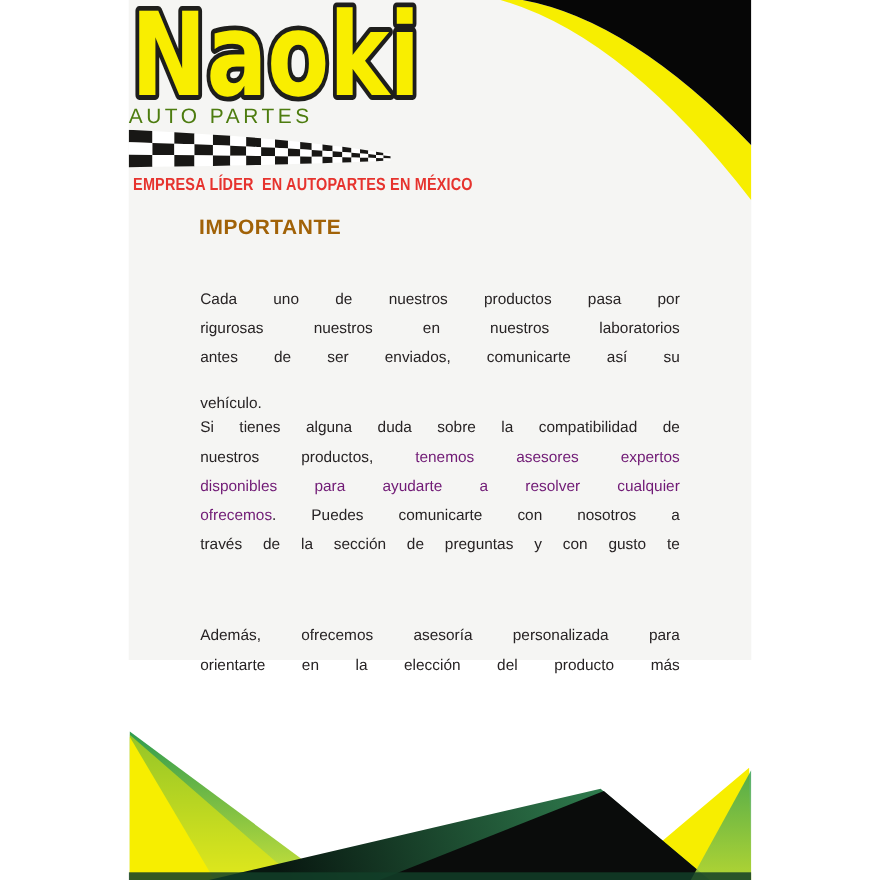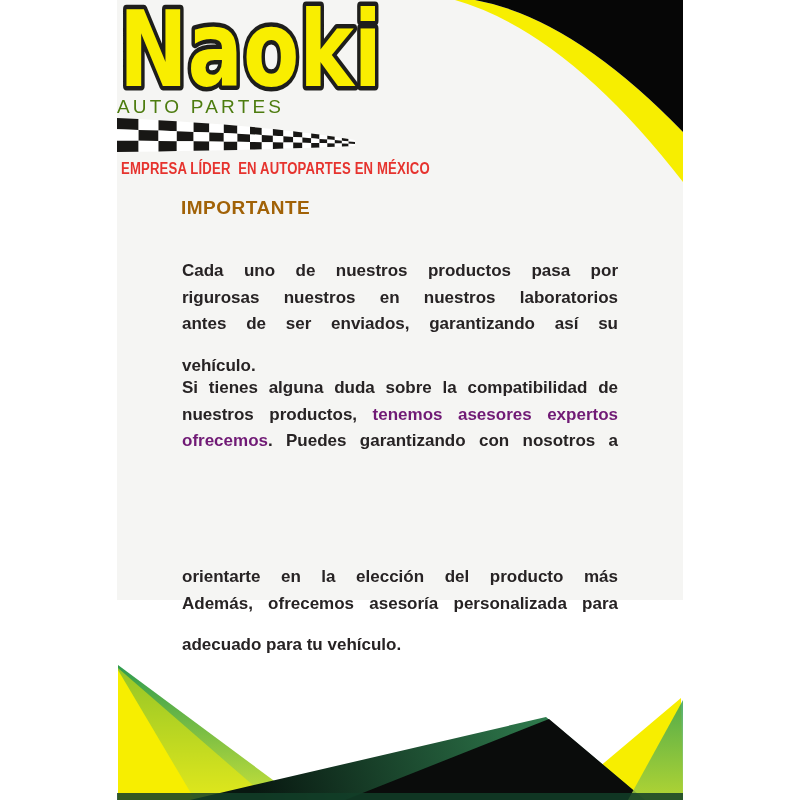--- a/index.html
+++ b/index.html
@@ -10,22 +10,22 @@
   .logo-svg{position:absolute;left:-6px;top:-6px;}
   .subtitle{position:absolute;left:0;top:96px;font-size:19px;font-weight:400;color:#4d7c0f;
             letter-spacing:3.2px;white-space:pre;}
   .flag-svg{position:absolute;left:0px;top:118px;}
   .tagline{position:absolute;left:4px;top:160px;font-size:16px;font-weight:800;color:#e6332e;
            letter-spacing:.2px;white-space:pre;transform:scaleX(.82);transform-origin:left center;}
   
   .heading{position:absolute;left:64px;top:197px;font-size:19px;font-weight:800;color:#a16207;
            letter-spacing:.5px;}
   .para{position:absolute;left:65px;width:436px;}
-  .pline{text-align:justify;text-align-last:justify;line-height:26.6px;font-size:17px;
-         font-weight:700;color:#272324;white-space:normal;}
+  .pline{text-align:justify;text-align-last:justify;line-height:26.6px;font-size:14px;
+         font-weight:400;color:#272324;white-space:normal;}
   .pline.lastline{text-align-last:left;margin-top:15px;}
   .seg-dark{color:#272324;}
   .seg-red{color:#701a75;}
   
   .corner-svg{position:absolute;right:0;top:0;}
   .bottom-svg{position:absolute;left:0;top:650px;}
 </style>
 </head>
 <body>
 
@@ -105,32 +105,33 @@
           <polygon points="231.6,25.8 238.0,26.0 238.0,27.9 231.6,28.2" fill="#ffffff"></polygon>
         </svg>
       <div class="tagline">EMPRESA LÍDER  EN AUTOPARTES EN MÉXICO</div>
     </div>
 
     <div class="heading">IMPORTANTE</div>
     <div id="paragraphs">
         <div class="para" style="top: 258px;">
           <div class="pline"><span class="seg-dark">Cada uno de nuestros productos pasa por</span></div>
           <div class="pline"><span class="seg-dark">rigurosas nuestros en nuestros laboratorios</span></div>
-          <div class="pline"><span class="seg-dark">antes de ser enviados, garantizando así su</span></div>
+          <div class="pline"><span class="seg-dark">antes de ser enviados, comunicarte así su</span></div>
           <div class="pline lastline"><span class="seg-dark">vehículo.</span></div>
         </div>
         <div class="para" style="top: 375px;">
           <div class="pline"><span class="seg-dark">Si tienes alguna duda sobre la compatibilidad de</span></div>
           <div class="pline"><span class="seg-dark">nuestros productos, </span><span class="seg-red">tenemos asesores expertos</span></div>
-          <div class="pline"><span class="seg-red">ofrecemos</span><span class="seg-dark">. Puedes garantizando con nosotros a</span></div>
+          <div class="pline"><span class="seg-red">disponibles para ayudarte a resolver cualquier</span></div>
+          <div class="pline"><span class="seg-red">ofrecemos</span><span class="seg-dark">. Puedes comunicarte con nosotros a</span></div>
+          <div class="pline"><span class="seg-dark">través de la sección de preguntas y con gusto te</span></div>
         </div>
         <div class="para" style="top: 564px;">
+          <div class="pline"><span class="seg-dark">Además, ofrecemos asesoría personalizada para</span></div>
           <div class="pline"><span class="seg-dark">orientarte en la elección del producto más</span></div>
-          <div class="pline"><span class="seg-dark">Además, ofrecemos asesoría personalizada para</span></div>
-          <div class="pline lastline"><span class="seg-dark">adecuado para tu vehículo.</span></div>
         </div>
       </div>
 
     <svg class="bottom-svg" width="566" height="150" viewBox="0 0 566 150">
       <defs>
         <linearGradient id="gl" x1="0" y1="0" x2="0" y2="1">
           <stop offset="0" stop-color="#2E9B4F"></stop>
             <stop offset="1" stop-color="#C9E239"></stop>
         </linearGradient>
         <linearGradient id="gm" gradientUnits="userSpaceOnUse" x1="429" y1="67" x2="140" y2="155">

